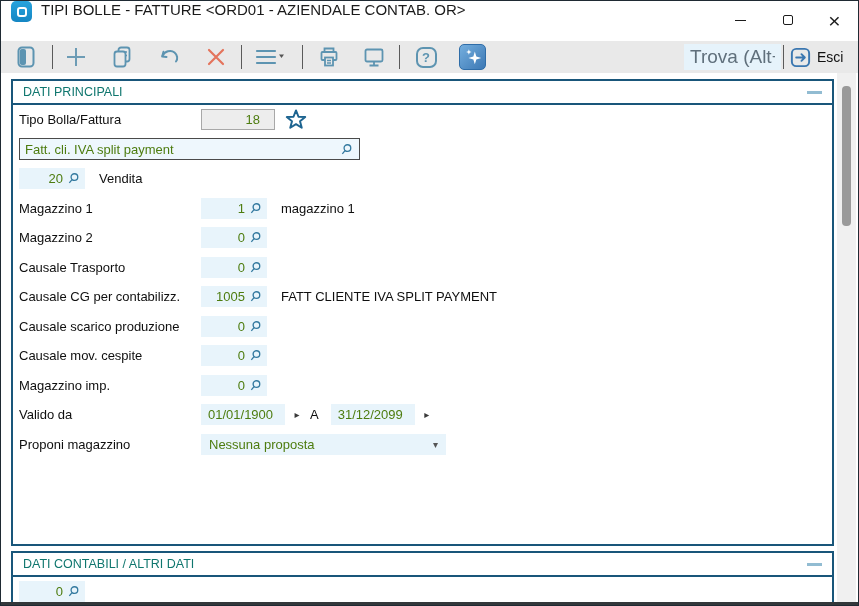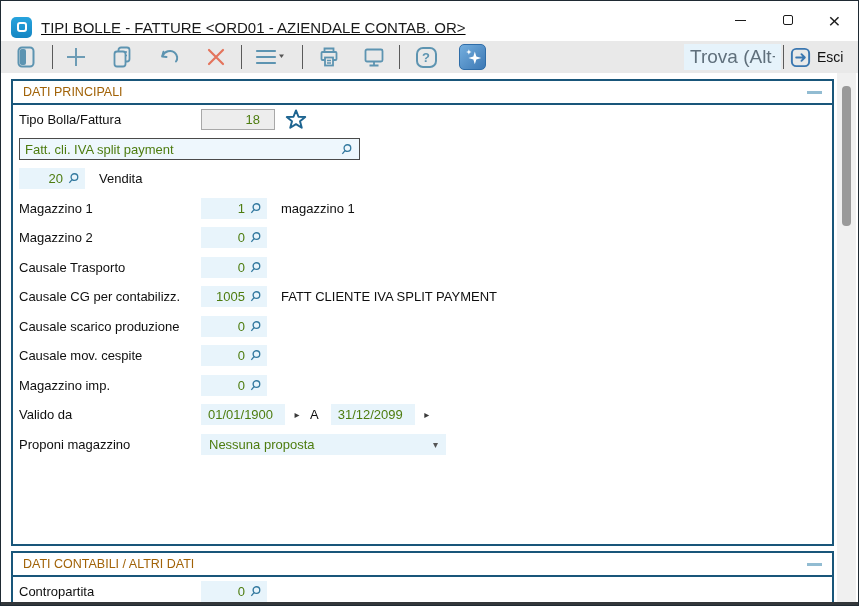--- a/index.html
+++ b/index.html
@@ -8,21 +8,21 @@
     font-family:"Liberation Sans", sans-serif;
     background:#ffffff;
     position:relative;
     border:1px solid #1f2a33;
   }
 
   
   .titlebar {
     position:absolute; top:0; left:0; right:0; height:54px;
     background:#ffffff; border-bottom:2px solid #18242e;
-    display:flex; align-items:center;text-decoration:underline;
+    display:flex; align-items:flex-start;
   }
   .app-icon {
     width:21px; height:21px; margin-left:10px; border-radius:5px;
     background:linear-gradient(180deg,#27a3dd,#1586c3);
     display:flex; align-items:center; justify-content:center;
   }
   .app-icon-inner {
     width:10px; height:10px; border:2.5px solid #ffffff; border-radius:3px;
   }
   .title-text { margin-left:9px; font-size:15px; color:#1a1a1a; white-space:nowrap; }
@@ -67,21 +67,21 @@
   .section {
     position:absolute; left:10px; width:823px;
     border:2px solid #19567a; background:#ffffff;
   }
   .sec-main { top:6px; height:467px; }
   .sec-other { top:478px; height:90px; }
   .sec-header {
     height:24px; border-bottom:2px solid #19567a;
     display:flex; align-items:center; justify-content:space-between; padding:0 10px;
   }
-  .sec-title { font-size:12.5px; color:#a16207; }
+  .sec-title { font-size:12.5px; color:#0f766e; }
   .collapse-btn { width:16px; height:16px; display:flex; align-items:center; justify-content:center; cursor:default; }
   .collapse-bar { display:block; width:15px; height:3px; background:#92bcd2; }
 
   .row { height:29.5px; display:flex; align-items:center; padding-left:6px; }
   .lbl { width:182px; font-size:13px; color:#0f0f0f; flex:none; }
 
   .field { height:21px; background:#e8f4fb; display:flex; align-items:center; flex:none; }
   .field .val { font-size:13px; color:#4d7c0f; }
   .f-num { width:66px; }
   .f-num .val { flex:1; text-align:right; }
@@ -386,21 +386,20 @@
   </div>
 
   <div class="section sec-other">
     <div class="sec-header">
       <span class="sec-title">DATI CONTABILI / ALTRI DATI</span>
       <span class="collapse-btn">
           <span class="collapse-bar"></span>
         </span>
     </div>
     <div class="row">
-      <span class="lbl">Contropartita</span>
       <span class="field f-num">
         <span class="val">0</span>
         <span class="mag">
           <svg width="13" height="13" viewBox="0 0 14 14">
               <circle cx="8" cy="5.5" r="3.6" fill="none" stroke="#33799f" stroke-width="1.4"></circle>
               <path d="M5.4 8.2 L2.5 11.8" stroke="#33799f" stroke-width="1.4"></path>
             </svg>
         </span>
       </span>
     </div>

